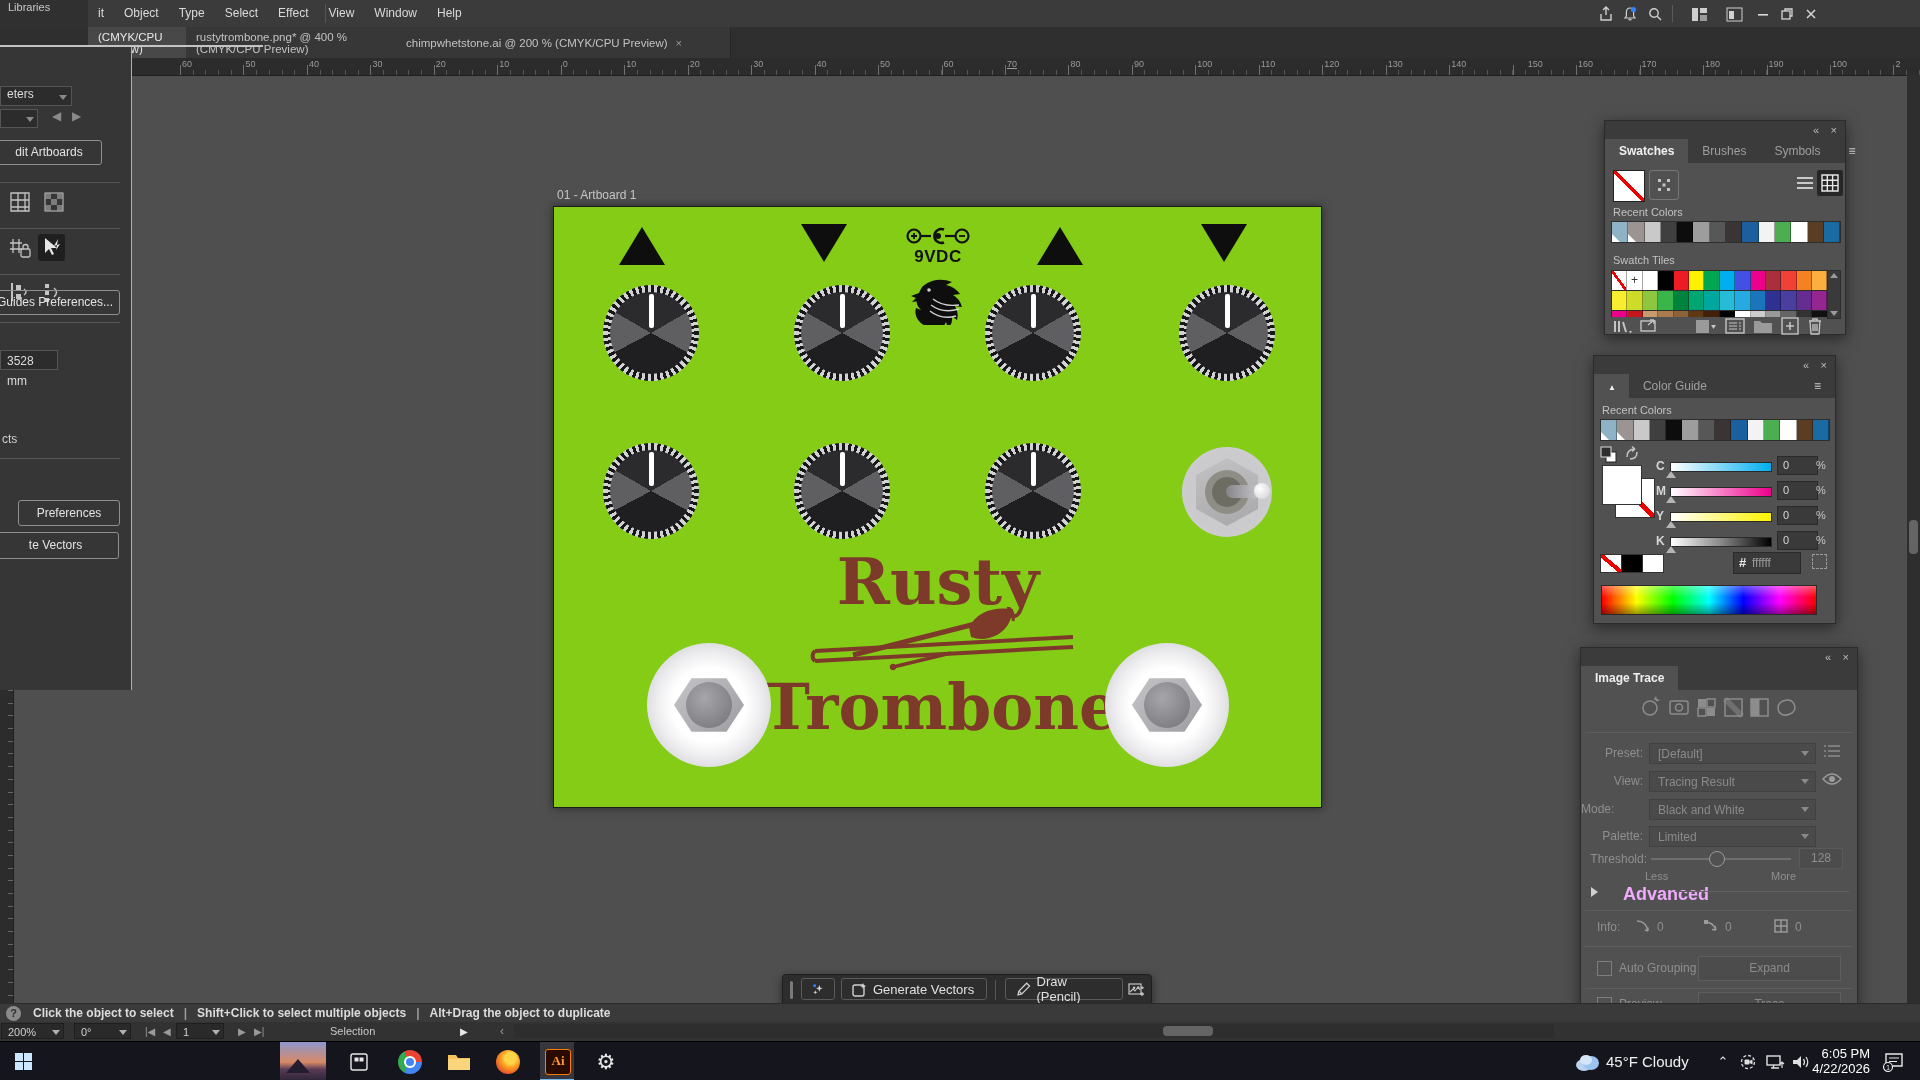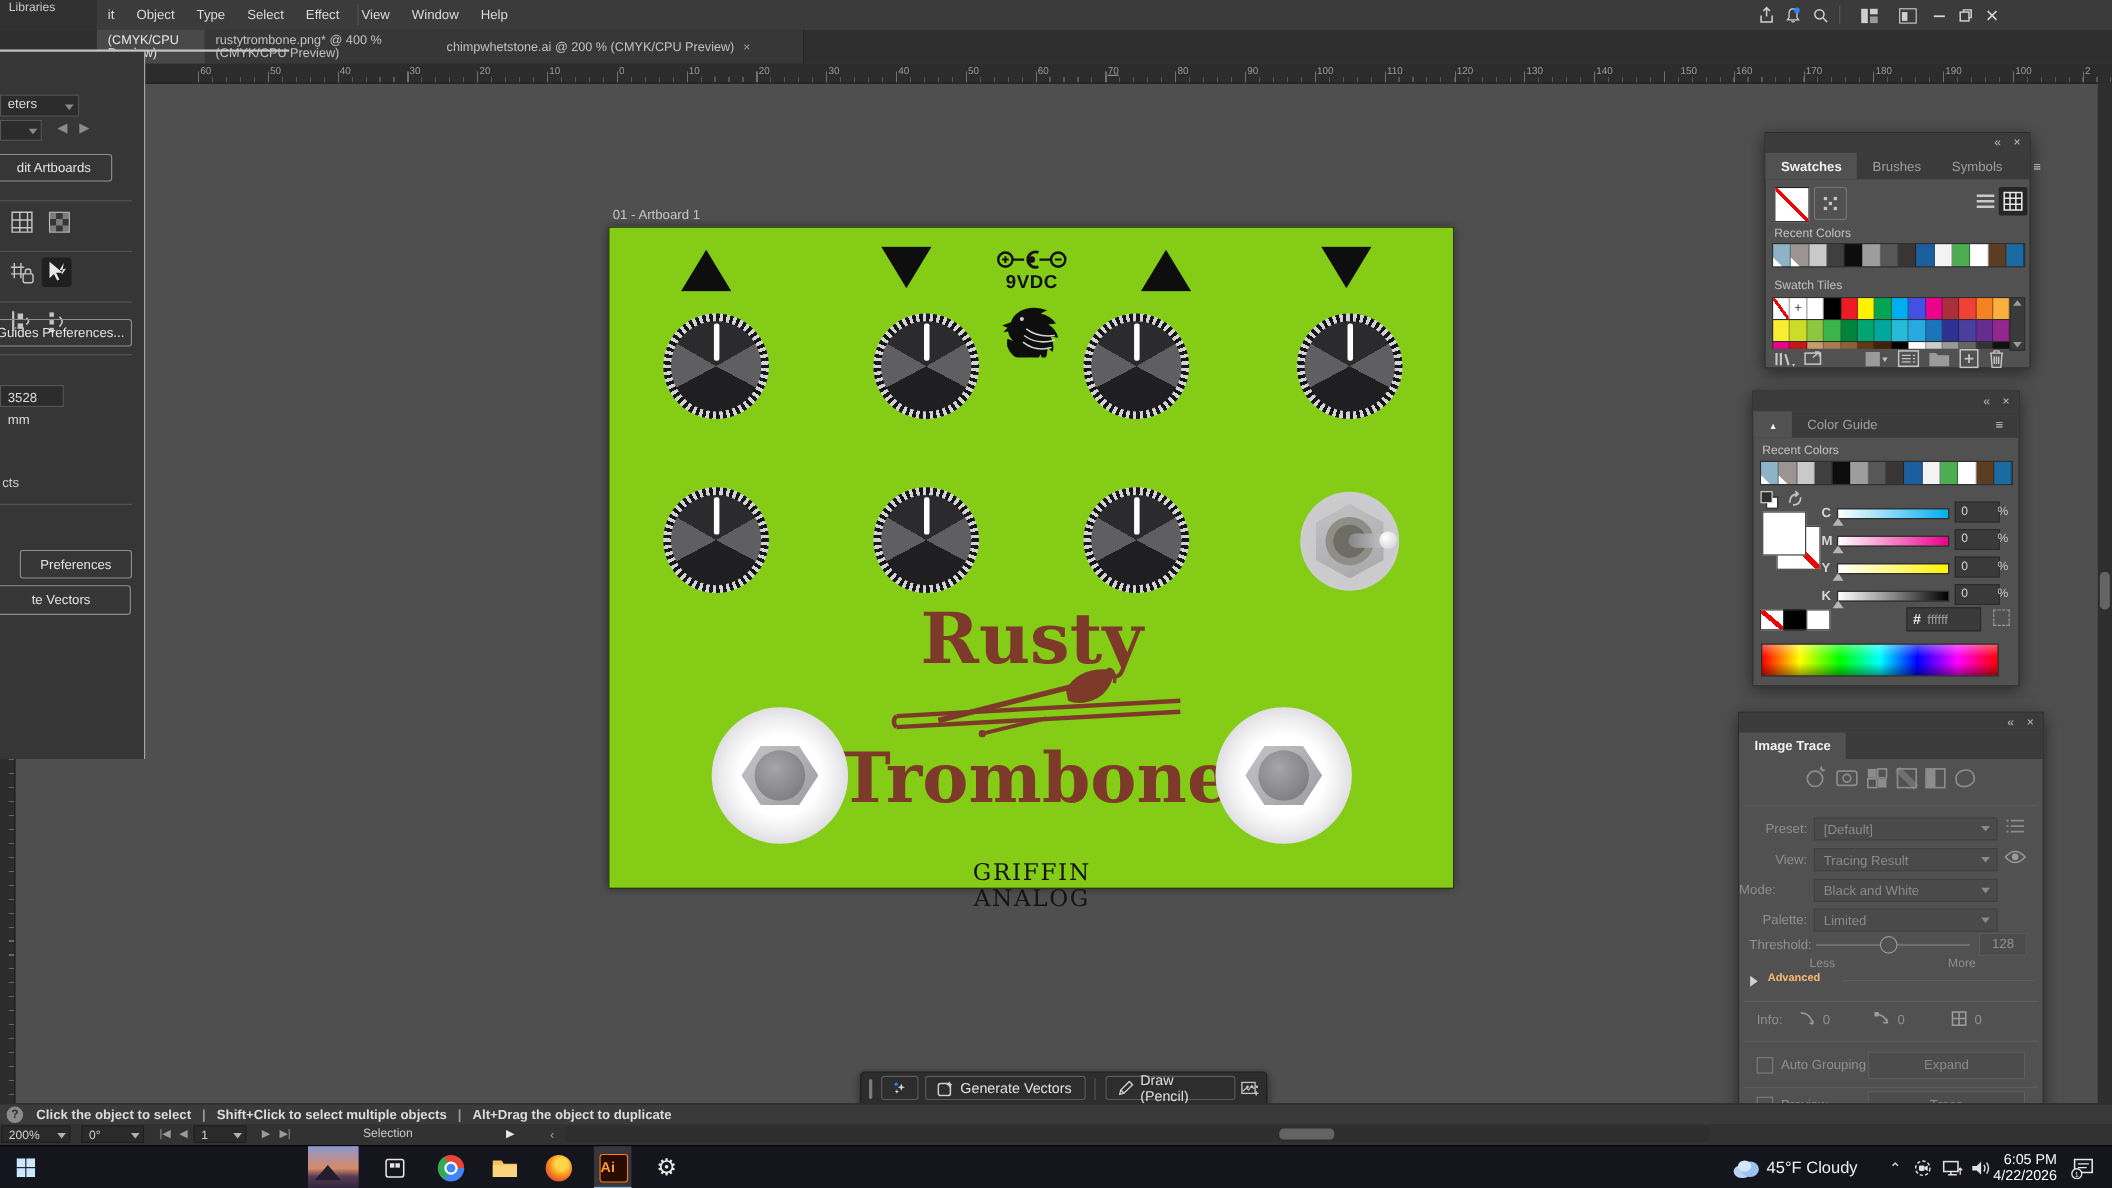--- a/index.html
+++ b/index.html
@@ -276,21 +276,20 @@
     <div class="pedal-title" style="left:209px;top:463px;width:350px;font-size:63px;">Trombone</div>
 
     <div class="footswitch" style="left:93px;top:436px;">
       <div class="fs-hex"></div>
       <div class="fs-core"></div>
     </div>
     <div class="footswitch" style="left:551px;top:436px;">
       <div class="fs-hex"></div>
       <div class="fs-core"></div>
     </div>
-    <div class="abs" style="left:284px;top:574px;width:200px;text-align:center;font-family:'DejaVu Serif',serif;font-size:21px;color:#141414;letter-spacing:1.5px;">GRIFFIN ANALOG</div>
   </div>
 
   <div class="scroll" style="left:1907px;top:75px;width:13px;height:950px;">
     <div class="thumb" style="left:2px;top:445px;width:9px;height:34px;"></div>
   </div>
 
   <div class="abs" id="leftpanel">
     <div class="lp-box" style="left:0;top:40px;width:72px;height:20px;">
       <span>eters</span>
       <div class="chev" style="left:58px;top:8px;"></div>
@@ -661,21 +660,21 @@
     </div>
 
     <div class="abs dim" style="left:4px;top:204px;width:62px;text-align:right;font-size:12px;">Threshold:</div>
     <div class="abs" style="left:70px;top:210px;width:140px;height:2px;background:#6e6e6e;"></div>
     <div class="abs" style="left:128px;top:203px;width:14px;height:14px;border-radius:50%;border:1.5px solid #9a9a9a;background:#515151;"></div>
     <div class="abs dim" style="left:218px;top:200px;width:42px;height:19px;border:1px solid #5a5a5a;background:#4c4c4c;font-size:12px;text-align:center;line-height:19px;">128</div>
     <div class="abs dim" style="left:64px;top:222px;font-size:11px;">Less</div>
     <div class="abs dim" style="left:190px;top:222px;font-size:11px;">More</div>
 
     <div class="abs" style="left:10px;top:239px;width:0;height:0;border-top:5px solid transparent;border-bottom:5px solid transparent;border-left:7px solid #d0d0d0;"></div>
-    <div class="abs" style="left:26px;top:236px;font-size:10px;color:#fdba74;font-weight:bold;">Advanced</div>
+    <div class="abs" style="left:42px;top:236px;font-size:18px;color:#f0abfc;font-weight:bold;">Advanced</div>
     <div class="divline" style="left:94px;top:243px;width:174px;background:#616161;"></div>
     <div class="divline" style="left:4px;top:262px;width:268px;"></div>
 
     <div class="abs dim" style="left:16px;top:272px;font-size:12px;">Info:</div>
     <div class="abs" style="left:54px;top:270px;width:16px;height:16px;opacity:.7;">
       <svg width="16" height="16" viewBox="0 0 16 16">
           <path d="M2 3 q9 0 11 10 M13 13 l-3-1 M13 13 l0-3.5" stroke="#bdbdbd" fill="none" stroke-width="1.4"></path>
         </svg>
     </div>
     <div class="abs dim" style="left:76px;top:272px;font-size:12px;">0</div>
@@ -813,21 +812,21 @@
     <div class="tb-ic" style="left:444px;width:30px;">
       <svg width="24" height="20" viewBox="0 0 24 20">
           <path d="M1 3 h8 l2 3 h12 v12 H1 z" fill="#f7c25a"></path>
           <path d="M1 7 h22 v11 H1 z" fill="#fbd57c"></path>
         </svg>
     </div>
     <div class="tb-ic" style="left:493px;width:30px;">
       <div style="width:24px;height:24px;border-radius:50%;background:radial-gradient(circle at 60% 35%,#ffd54a 0 25%,#ff9a1f 45%,#e3542a 75%,#b5306b 100%);"></div>
     </div>
     <div class="abs" style="left:540px;top:0;width:34px;height:39px;background:rgba(255,255,255,.14);border-bottom:2px solid #76b9ed;box-sizing:border-box;">
-      <div style="position:absolute;left:5px;top:7px;width:24px;height:24px;background:#2a0b00;border:1.5px solid #ff7c00;border-radius:3px;color:#ff9a33;font-size:13px;font-weight:bold;line-height:22px;">Ai</div>
+      <div style="position:absolute;left:5px;top:7px;width:24px;height:24px;background:#2a0b00;border:1.5px solid #ff7c00;border-radius:3px;color:#ff9a33;font-size:13px;font-weight:bold;text-align:center;line-height:22px;font-family:Liberation Serif, serif;">Ai</div>
     </div>
     <div class="tb-ic" style="left:591px;width:30px;font-size:21px;color:#e8e8e8;">⚙</div>
 
     <div class="tb-ic" style="left:1570px;width:34px;">
       <svg width="28" height="20" viewBox="0 0 28 20">
           <ellipse cx="11" cy="13" rx="8" ry="6" fill="#b9d4f2"></ellipse>
           <ellipse cx="18" cy="11" rx="8" ry="7" fill="#9cc3f0"></ellipse>
           <ellipse cx="13" cy="8" rx="6" ry="5" fill="#d6e6f9"></ellipse>
         </svg>
     </div>

